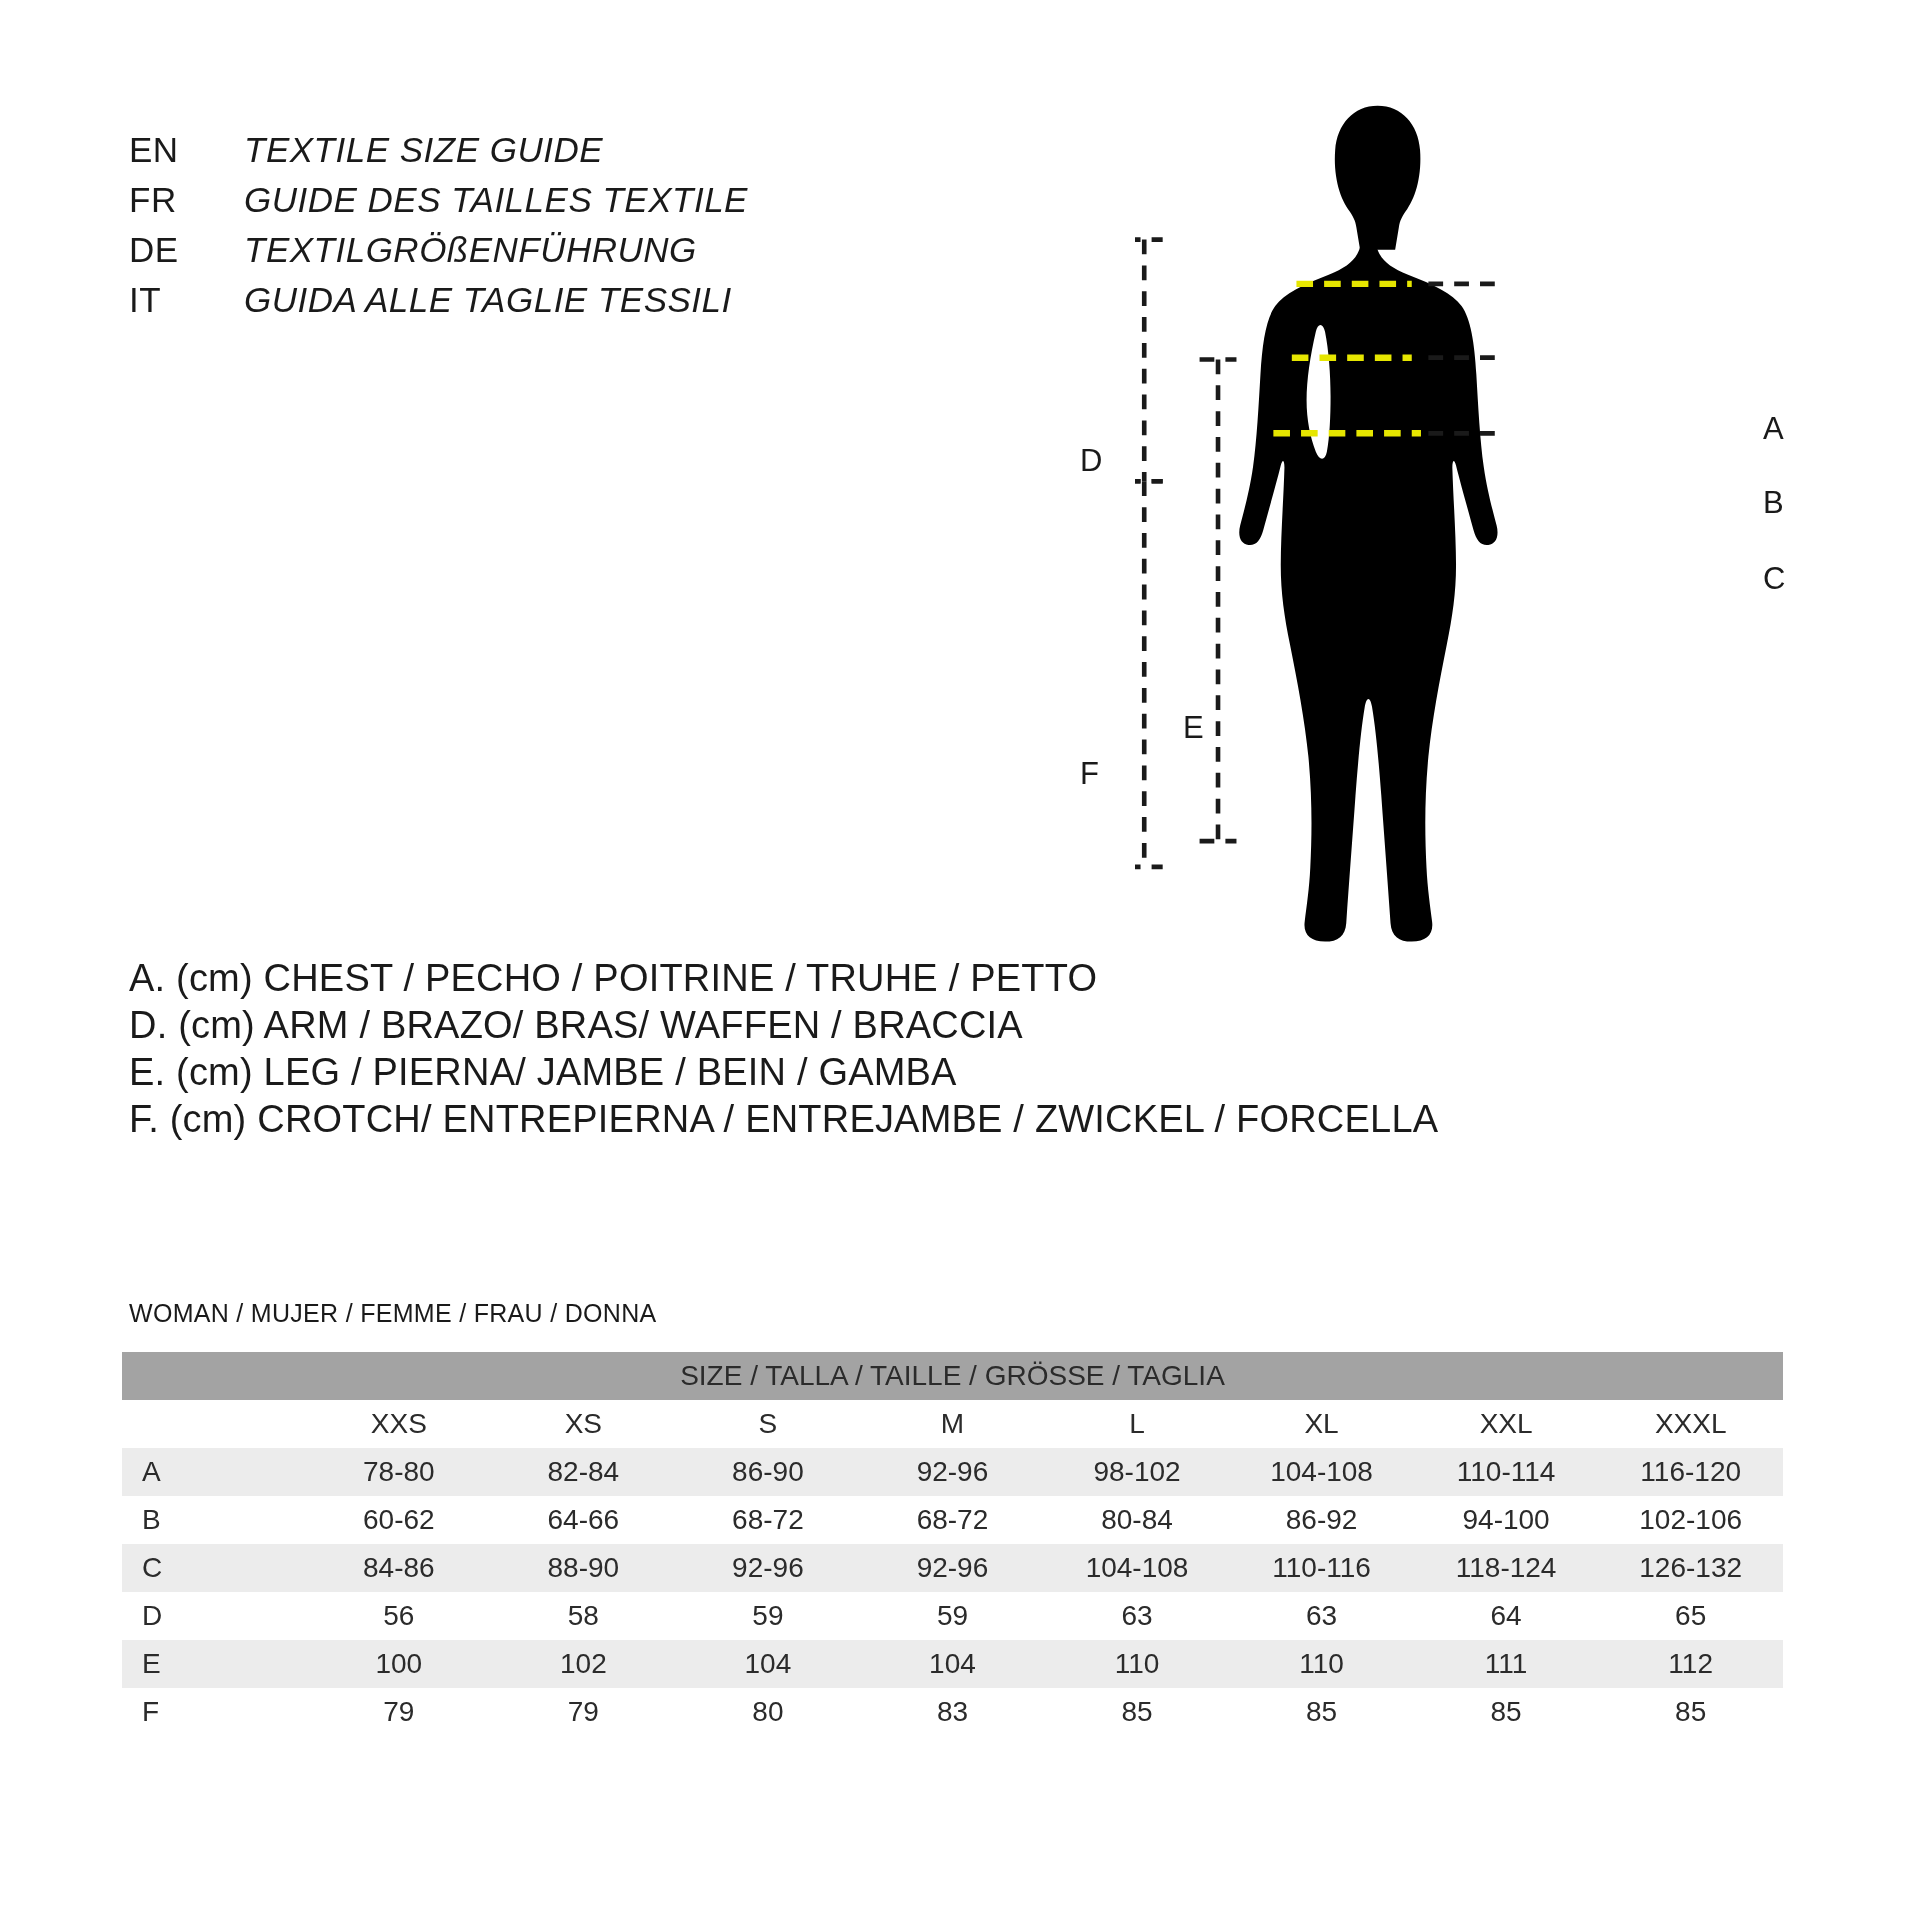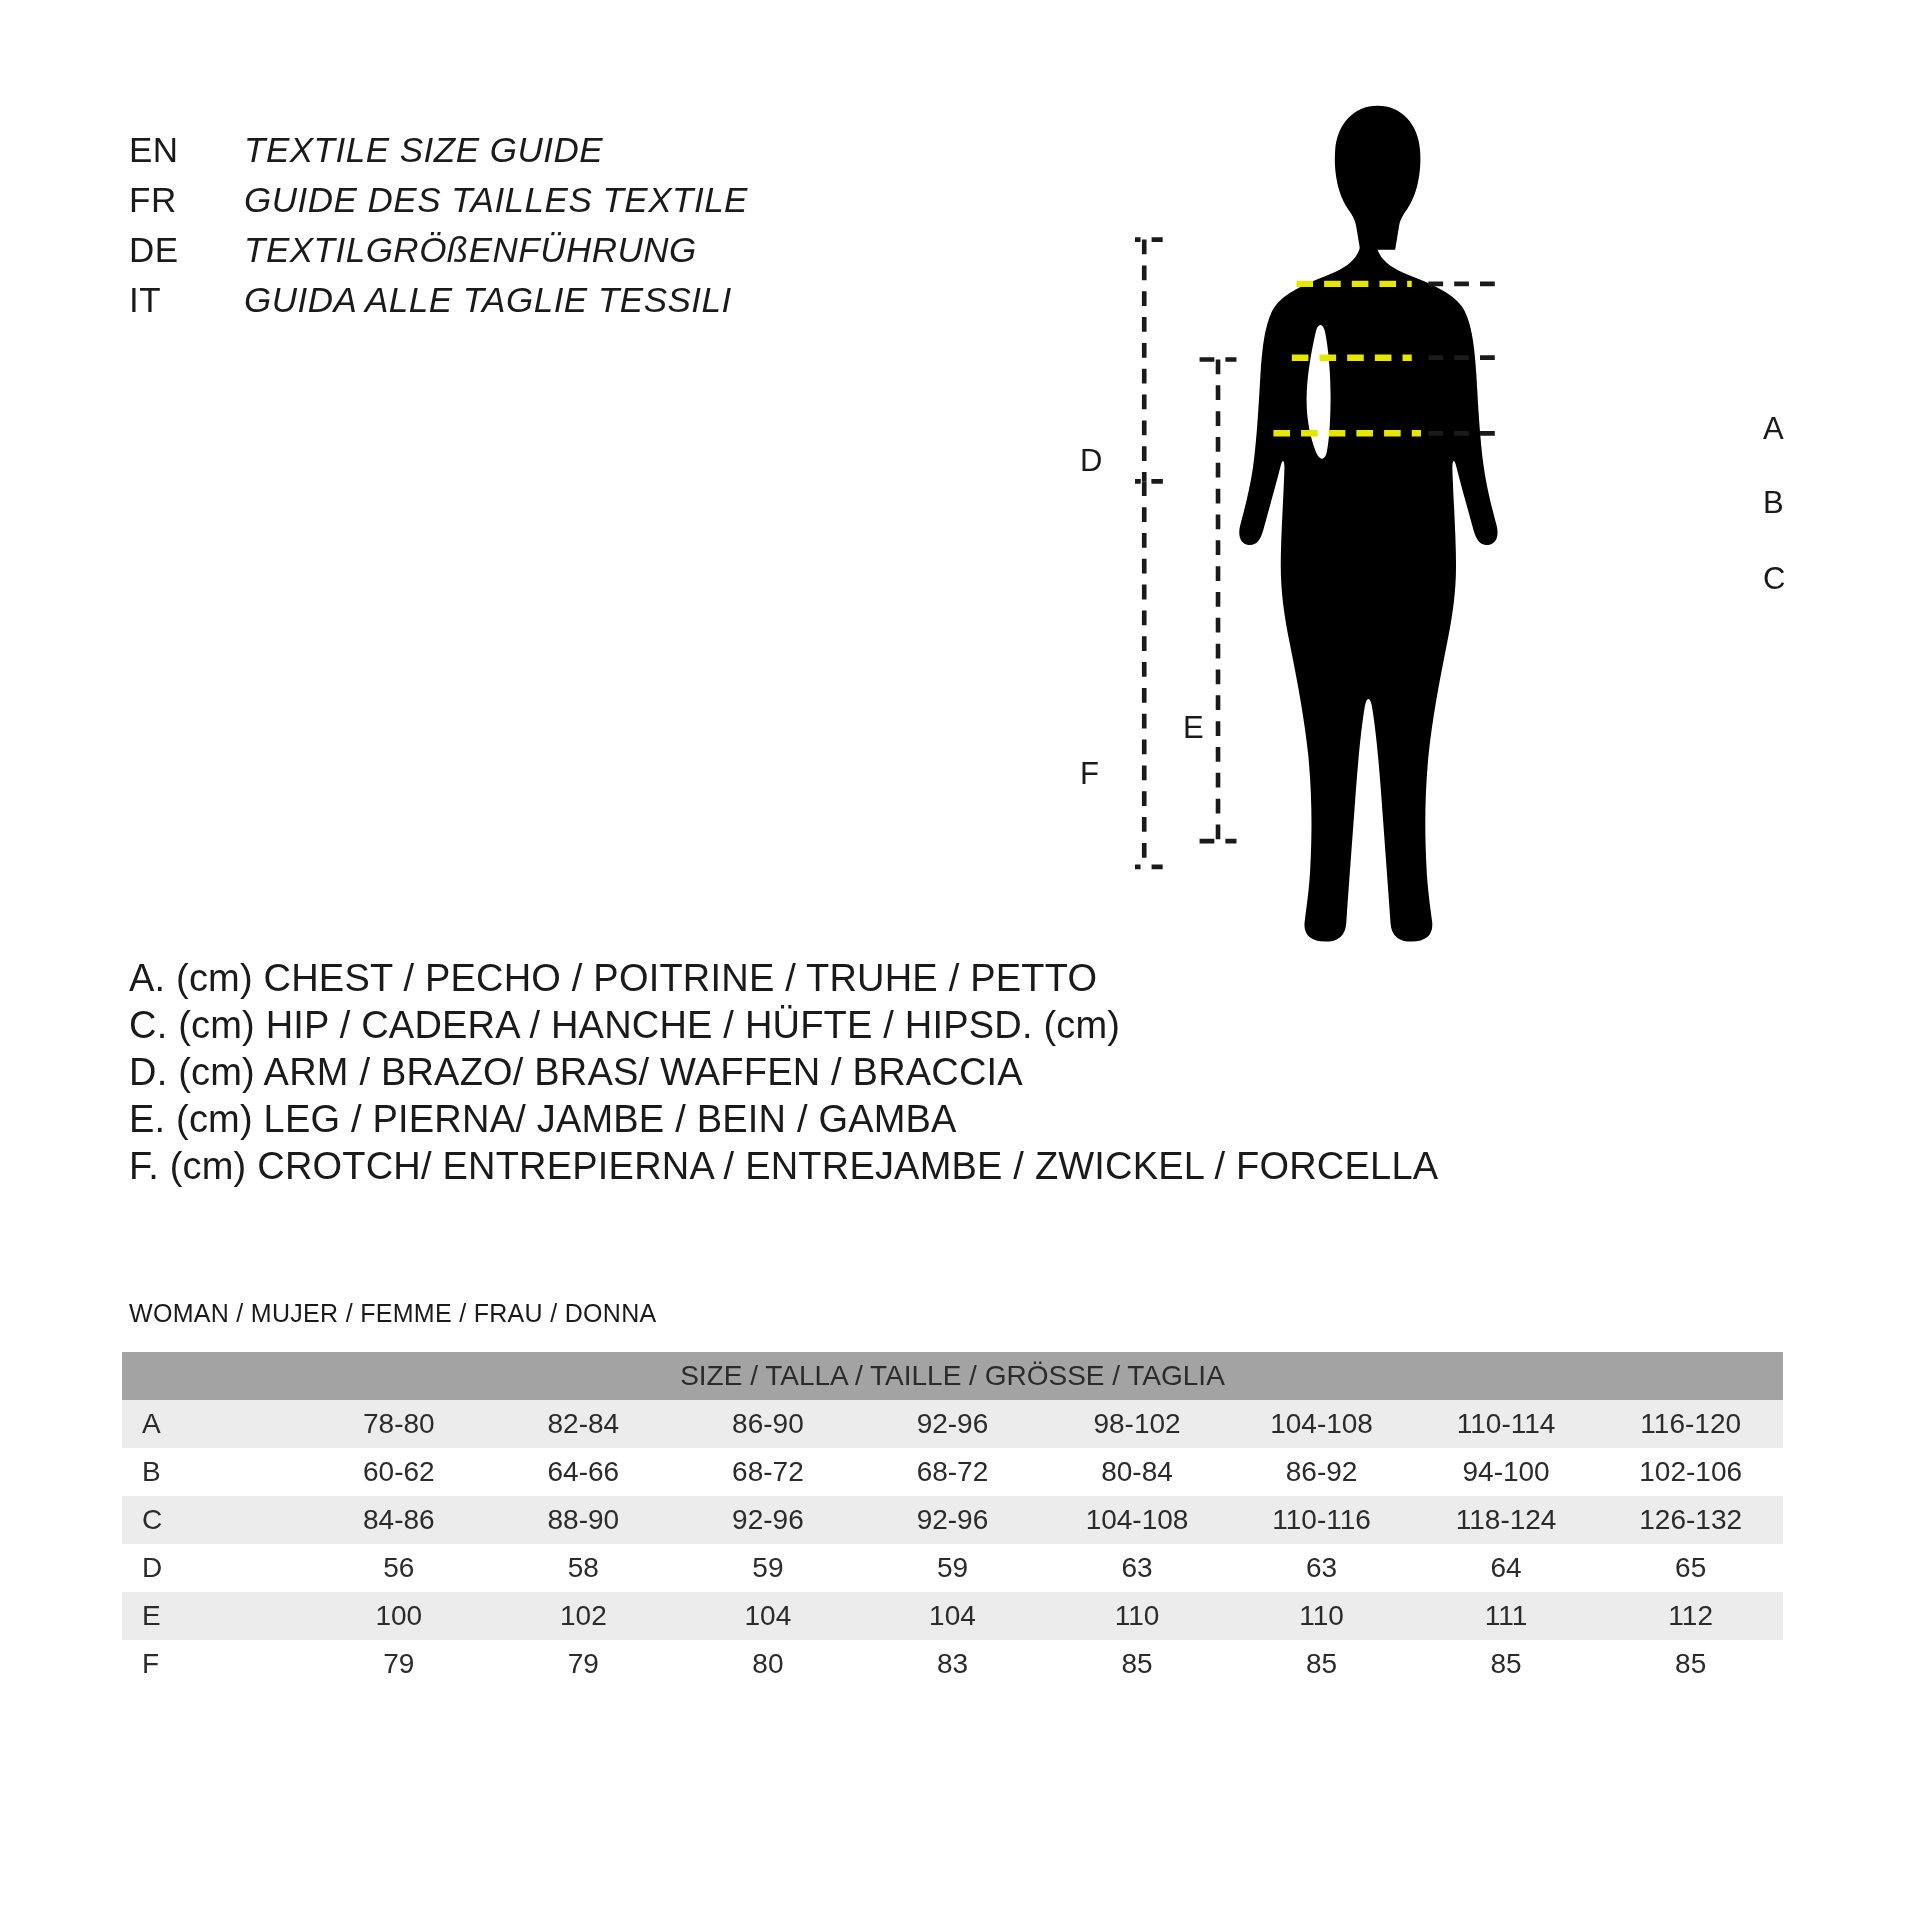--- a/index.html
+++ b/index.html
@@ -139,21 +139,20 @@
     <span class="title-text">TEXTILGRÖßENFÜHRUNG</span>
   </div>
   <div class="title-row">
     <span class="title-lang">IT</span>
     <span class="title-text">GUIDA ALLE TAGLIE TESSILI</span>
   </div>
 </div>
 
 <div class="legend-block">
   <div class="legend-row">A. (cm) CHEST / PECHO / POITRINE / TRUHE / PETTO</div>
-  <div class="legend-row">C. (cm) HIP / CADERA / HANCHE / HÜFTE / HIPSD. (cm)</div>
   <div class="legend-row">D. (cm) ARM / BRAZO/ BRAS/ WAFFEN / BRACCIA</div>
   <div class="legend-row">E. (cm) LEG / PIERNA/ JAMBE / BEIN / GAMBA</div>
   <div class="legend-row">F. (cm) CROTCH/ ENTREPIERNA / ENTREJAMBE / ZWICKEL / FORCELLA</div>
 </div>
 
 <div class="group-label">WOMAN / MUJER / FEMME / FRAU / DONNA</div>
 
 <div class="figure-area">
   <svg width="738" height="1181" viewBox="0 0 800 1280" xmlns="http://www.w3.org/2000/svg">
 
@@ -239,20 +238,31 @@
   <span class="dim-letter" style="left: 48px;  top: 655px;">E</span>
   <span class="dim-letter" style="left: -55px; top: 701px;">F</span>
 </div>
 
 <div class="table-wrap">
   <table class="size-table">
     <tbody>
       <tr class="hdr-band">
         <td colspan="9">SIZE / TALLA / TAILLE / GRÖSSE / TAGLIA</td>
       </tr>
+      <tr class="sizes-row">
+        <td class="col-letter"></td>
+        <td>XXS</td>
+        <td>XS</td>
+        <td>S</td>
+        <td>M</td>
+        <td>L</td>
+        <td>XL</td>
+        <td>XXL</td>
+        <td>XXXL</td>
+      </tr>
 
       <tr class="row-shade">
         <td class="col-letter">A</td>
         <td>78-80</td>
         <td>82-84</td>
         <td>86-90</td>
         <td>92-96</td>
         <td>98-102</td>
         <td>104-108</td>
         <td>110-114</td>

